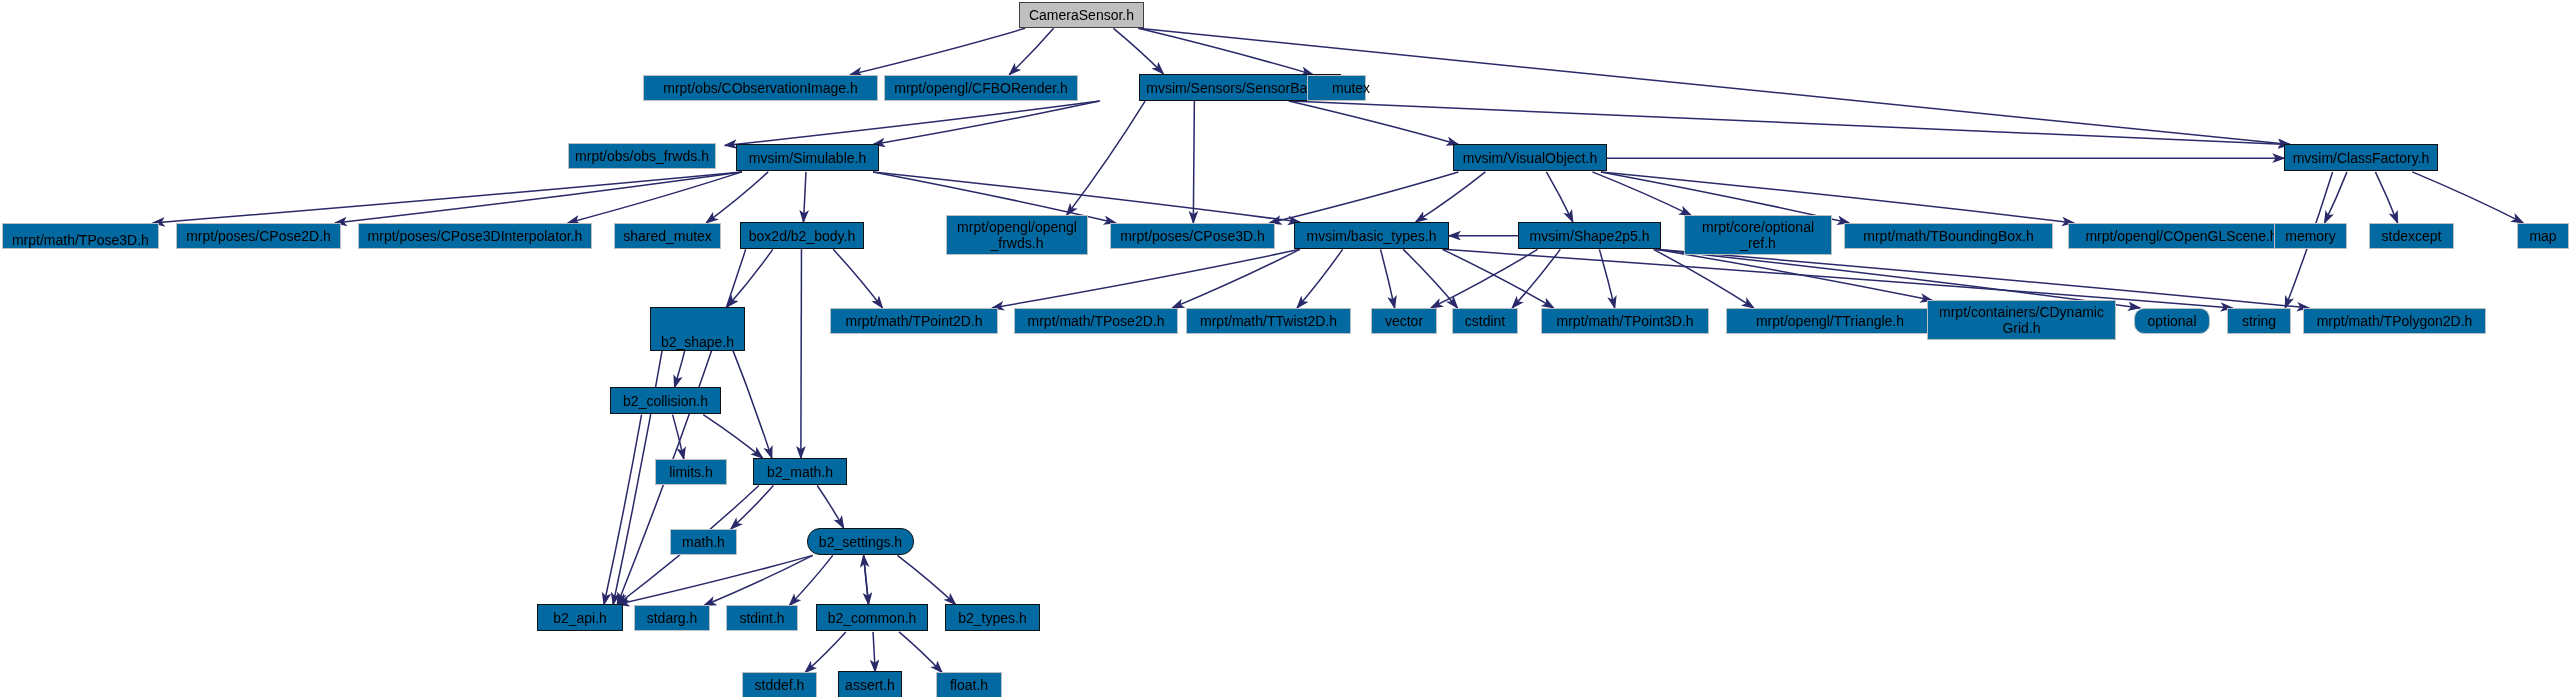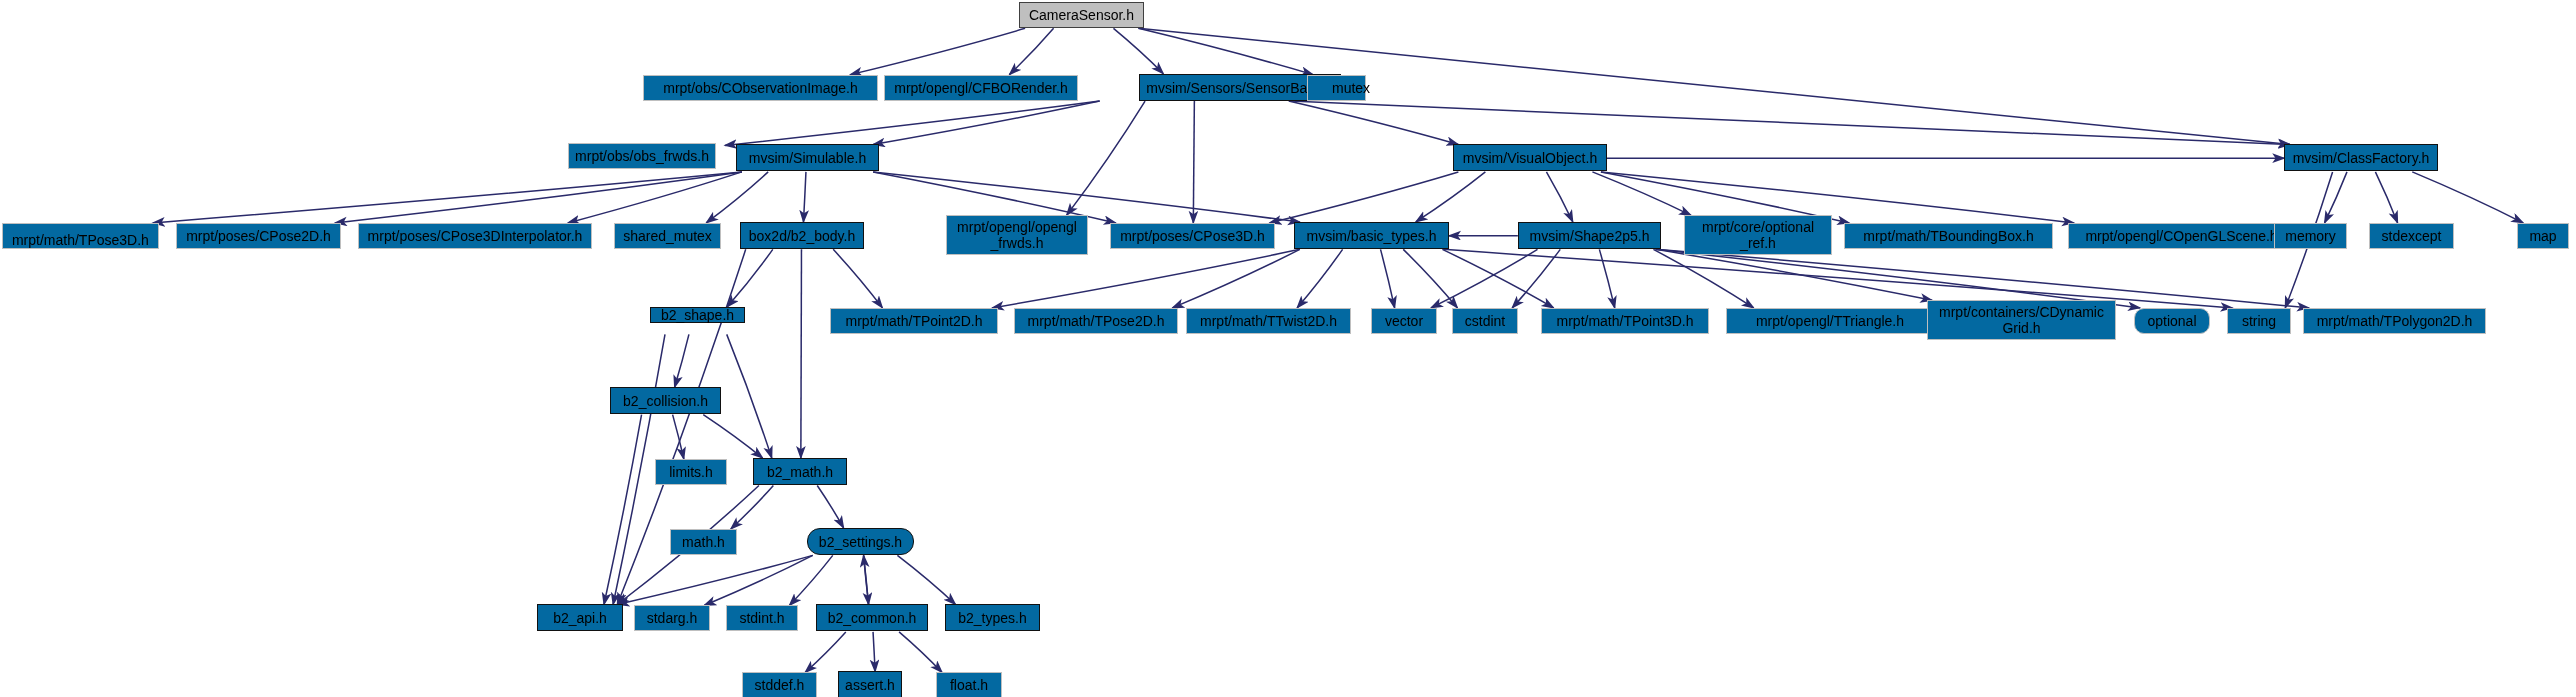--- a/index.html
+++ b/index.html
@@ -113,21 +113,21 @@
       <div class="node" style="left: 1110px; top: 223px; width: 165px; height: 25.5px;"><span>mrpt/poses/CPose3D.h</span></div>
       <div class="node bold" style="left: 1294px; top: 222px; width: 155px; height: 27px;"><span>mvsim/basic_types.h</span></div>
       <div class="node bold" style="left: 1518px; top: 222px; width: 143px; height: 27px;"><span>mvsim/Shape2p5.h</span></div>
       <div class="node" style="left: 1684px; top: 215px; width: 148px; height: 40px;"><span>mrpt/core/optional
 _ref.h</span></div>
       <div class="node" style="left: 1844px; top: 223px; width: 209px; height: 25.5px;"><span>mrpt/math/TBoundingBox.h</span></div>
       <div class="node" style="left: 2068px; top: 223px; width: 227px; height: 25.5px;"><span>mrpt/opengl/COpenGLScene.h</span></div>
       <div class="node" style="left: 2274px; top: 223px; width: 73px; height: 25.5px;"><span>memory</span></div>
       <div class="node" style="left: 2369px; top: 223px; width: 85px; height: 25.5px;"><span>stdexcept</span></div>
       <div class="node" style="left: 2517px; top: 223px; width: 52px; height: 25.5px;"><span>map</span></div>
-      <div class="node bold" style="left: 650px; top: 307px; width: 95px; height: 16px;"><span>b2_shape.h</span></div>
+      <div class="node bold" style="left: 650px; top: 307px; width: 95px; height: 44px; align-items: flex-end;"><span>b2_shape.h</span></div>
       <div class="node" style="left: 830px; top: 308px; width: 168px; height: 25.5px;"><span>mrpt/math/TPoint2D.h</span></div>
       <div class="node" style="left: 1014px; top: 308px; width: 164px; height: 25.5px;"><span>mrpt/math/TPose2D.h</span></div>
       <div class="node" style="left: 1186px; top: 308px; width: 165px; height: 25.5px;"><span>mrpt/math/TTwist2D.h</span></div>
       <div class="node" style="left: 1371px; top: 308px; width: 66px; height: 25.5px;"><span>vector</span></div>
       <div class="node" style="left: 1452px; top: 308px; width: 66px; height: 25.5px;"><span>cstdint</span></div>
       <div class="node" style="left: 1541px; top: 308px; width: 168px; height: 25.5px;"><span>mrpt/math/TPoint3D.h</span></div>
       <div class="node" style="left: 1726px; top: 308px; width: 208px; height: 25.5px;"><span>mrpt/opengl/TTriangle.h</span></div>
       <div class="node" style="left: 1927px; top: 300px; width: 189px; height: 40px;"><span>mrpt/containers/CDynamic
 Grid.h</span></div>
       <div class="node" style="left: 2134px; top: 308px; width: 76px; height: 25.5px; border-radius: 10px;"><span>optional</span></div>

